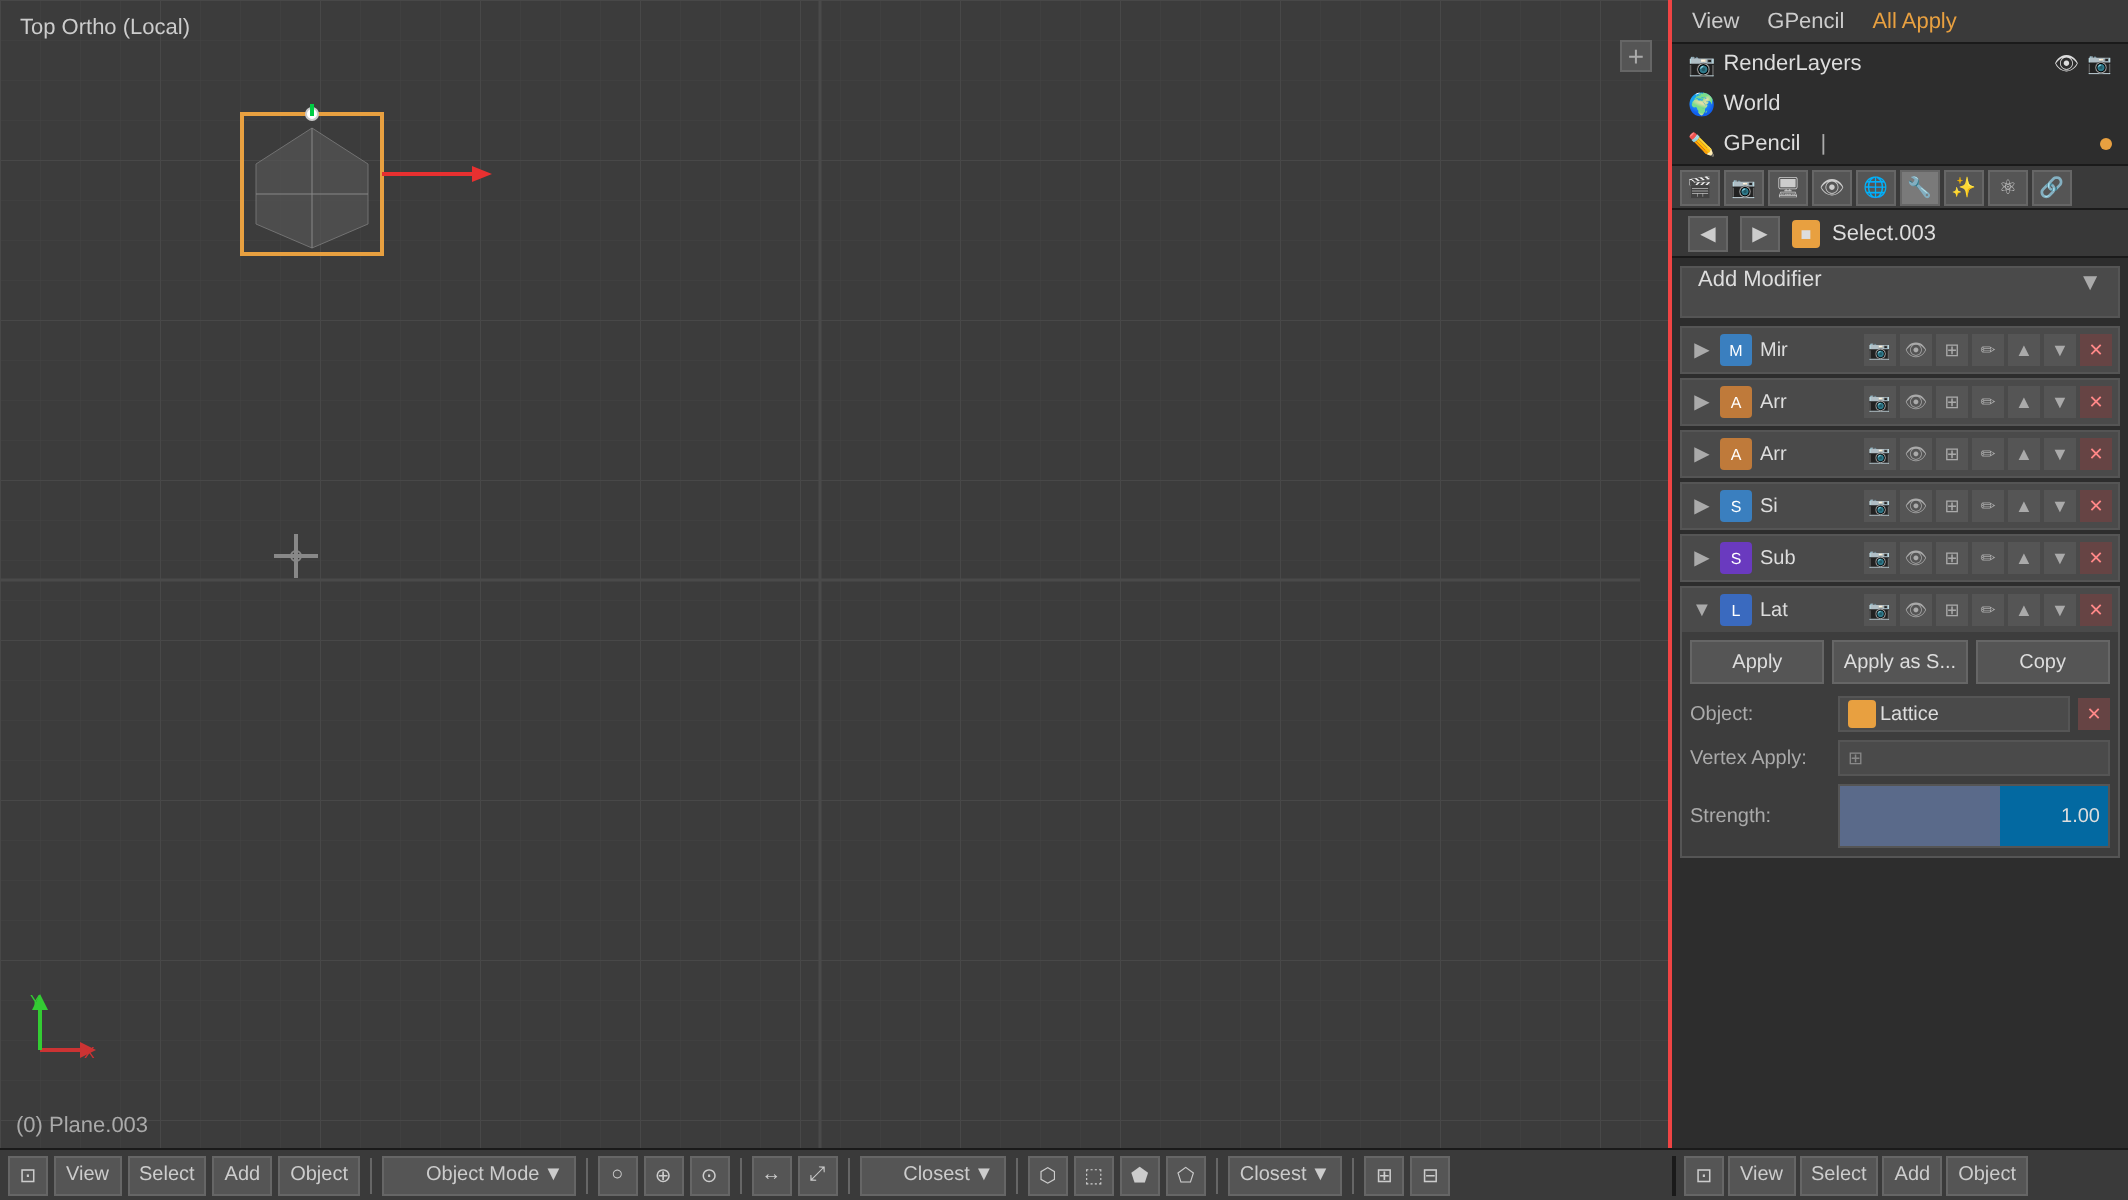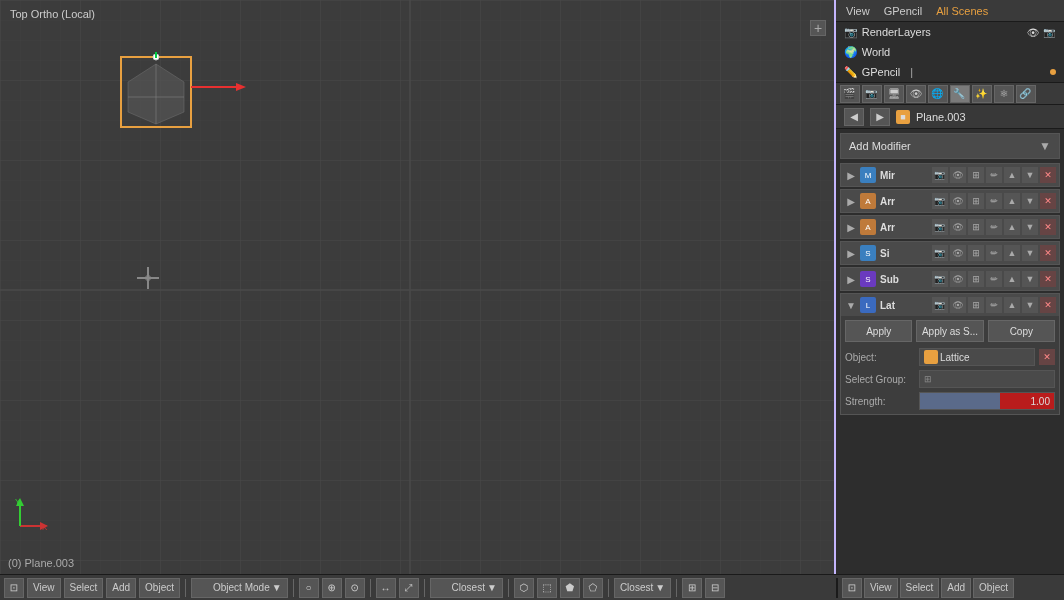--- a/index.html
+++ b/index.html
@@ -20,21 +20,21 @@
       display: flex;
       flex: 1;
       overflow: hidden;
     }
 
     
     .viewport {
       flex: 1;
       background: #3c3c3c;
       position: relative;
-      border-right: 2px solid #c4b5fd;
+      border-right: 2px solid #ef4444;
     }
 
     .viewport-label {
       position: absolute;
       top: 8px;
       left: 10px;
       color: #ccc;
       font-size: 11px;
     }
 
@@ -213,21 +213,20 @@
     
     .modifier-panel {
       padding: 4px;
     }
 
     .add-modifier-bar {
       height: 26px;
       background: #4a4a4a;
       border: 1px solid #555;
       display: flex;
-      align-items: center;
       padding: 0 8px;
       margin-bottom: 4px;
       cursor: pointer;
       position: relative;
     }
 
     .add-modifier-label {
       color: #ddd;
       font-size: 11px;
       flex: 1;
@@ -281,21 +280,20 @@
 
     .mod-icon.orange {
       background: #bf7a3a;
     }
 
     .mod-name {
       font-size: 10px;
       color: #ddd;
       flex: 1;
       padding-left: 2px;
-      font-weight: bold;
     }
 
     .mod-btn {
       width: 16px;
       height: 16px;
       background: #555;
       border: none;
       color: #aaa;
       font-size: 9px;
       cursor: pointer;
@@ -405,22 +403,22 @@
     }
 
     .strength-label {
       width: 70px;
       color: #aaa;
       font-size: 10px;
     }
 
     .strength-slider {
       flex: 1;
-      height: 18px;
-      background: #b91c1c;
+      height: 32px;
+      background: #0369a1;
       border: 1px solid #555;
       position: relative;
       display: flex;
       align-items: center;
     }
 
     .strength-fill {
       position: absolute;
       left: 0;
       top: 0;
@@ -595,21 +593,21 @@
     </div>
 
     <div class="viewport-status">(0) Plane.003</div>
   </div>
 
   <div class="right-panel">
 
     <div class="outliner-topbar">
       <button class="outliner-topbar-btn">View</button>
       <button class="outliner-topbar-btn">GPencil</button>
-      <button class="outliner-topbar-btn active">All Scenes</button>
+      <button class="outliner-topbar-btn active">All Apply</button>
     </div>
 
     <div class="outliner">
       <div class="outliner-item">
         <span style="font-size:11px;">📷</span>
         <span>RenderLayers</span>
         <div style="margin-left:auto;display:flex;gap:4px;align-items:center;">
           <span style="font-size:10px;">👁</span>
           <span style="font-size:10px;">📷</span>
         </div>
@@ -635,21 +633,21 @@
       <button class="prop-icon-btn active" title="Object" style="background:#7a7a7a;">🔧</button>
       <button class="prop-icon-btn" title="Particles">✨</button>
       <button class="prop-icon-btn" title="Physics">⚛</button>
       <button class="prop-icon-btn">🔗</button>
     </div>
 
     <div class="object-name-bar">
       <button class="prop-icon-btn">◀</button>
       <button class="prop-icon-btn">▶</button>
       <div class="object-name-icon">■</div>
-      <span class="object-name-text">Plane.003</span>
+      <span class="object-name-text">Select.003</span>
     </div>
 
     <div class="modifier-panel">
 
       <div class="add-modifier-bar">
         <span class="add-modifier-label">Add Modifier</span>
         <span class="add-modifier-arrow">▼</span>
       </div>
 
       <div class="modifier-item">
@@ -751,21 +749,21 @@
           <div class="mod-field-row">
             <span class="mod-field-label">Object:</span>
             <div class="mod-field-value mod-object-field">
               <div class="mod-object-icon"></div>
               <span>Lattice</span>
             </div>
             <div class="mod-field-x">✕</div>
           </div>
 
           <div class="mod-field-row">
-            <span class="mod-field-label">Select Group:</span>
+            <span class="mod-field-label">Vertex Apply:</span>
             <div class="mod-vertex-field">
               <span class="mod-vertex-icon">⊞</span>
               <span></span>
             </div>
           </div>
 
           <div class="strength-row">
             <span class="strength-label">Strength:</span>
             <div class="strength-slider">
               <div class="strength-fill"></div>

